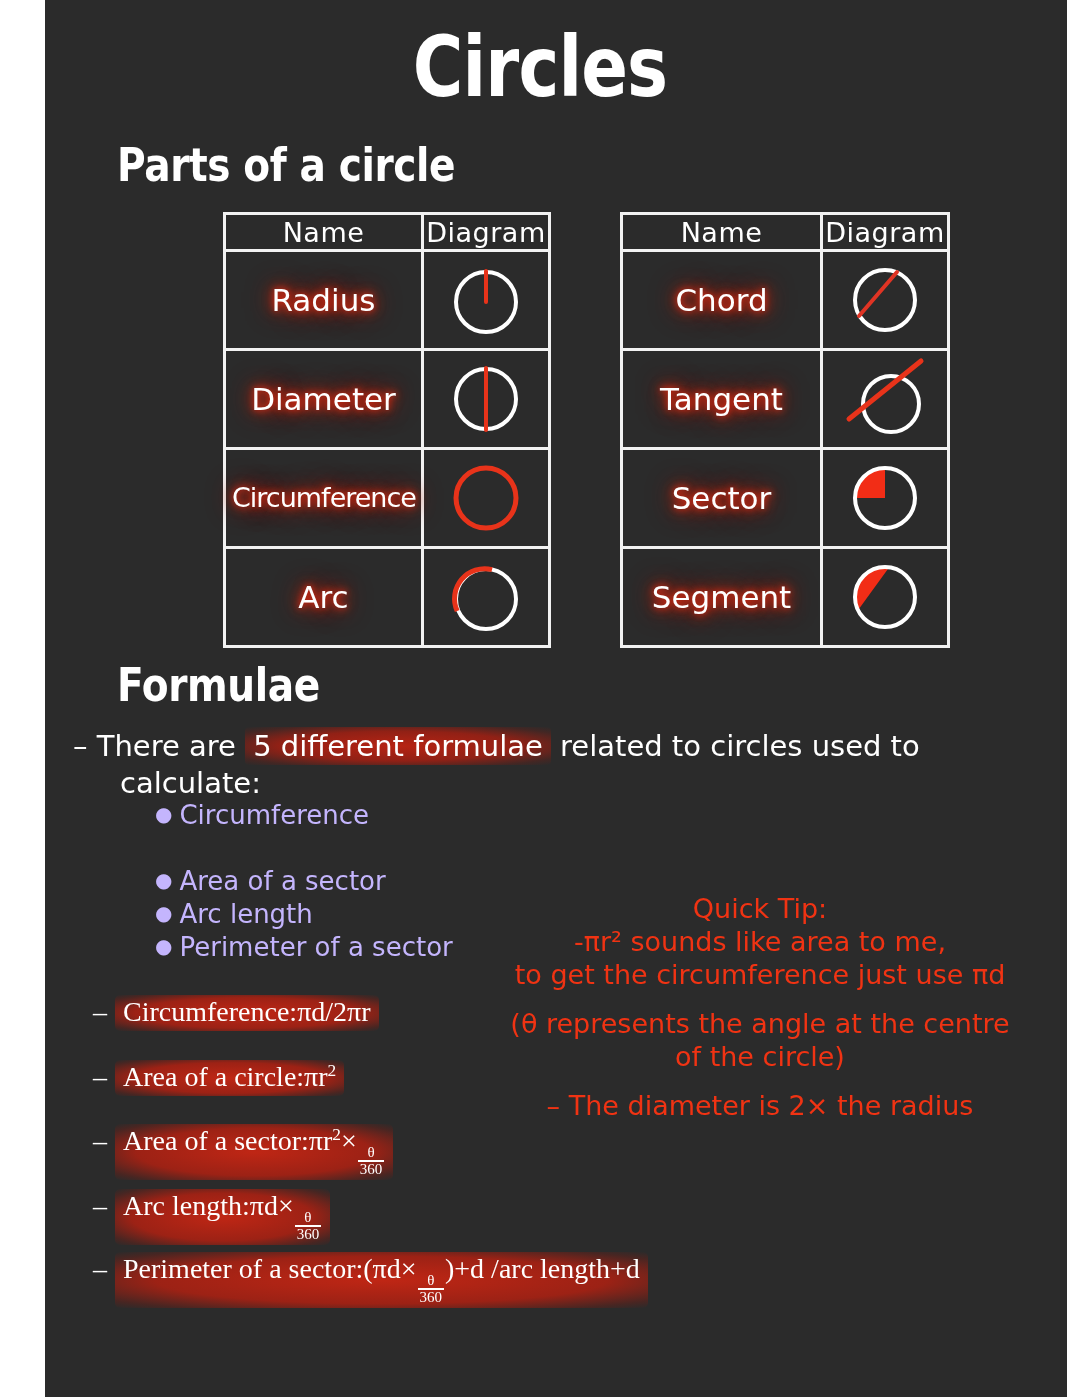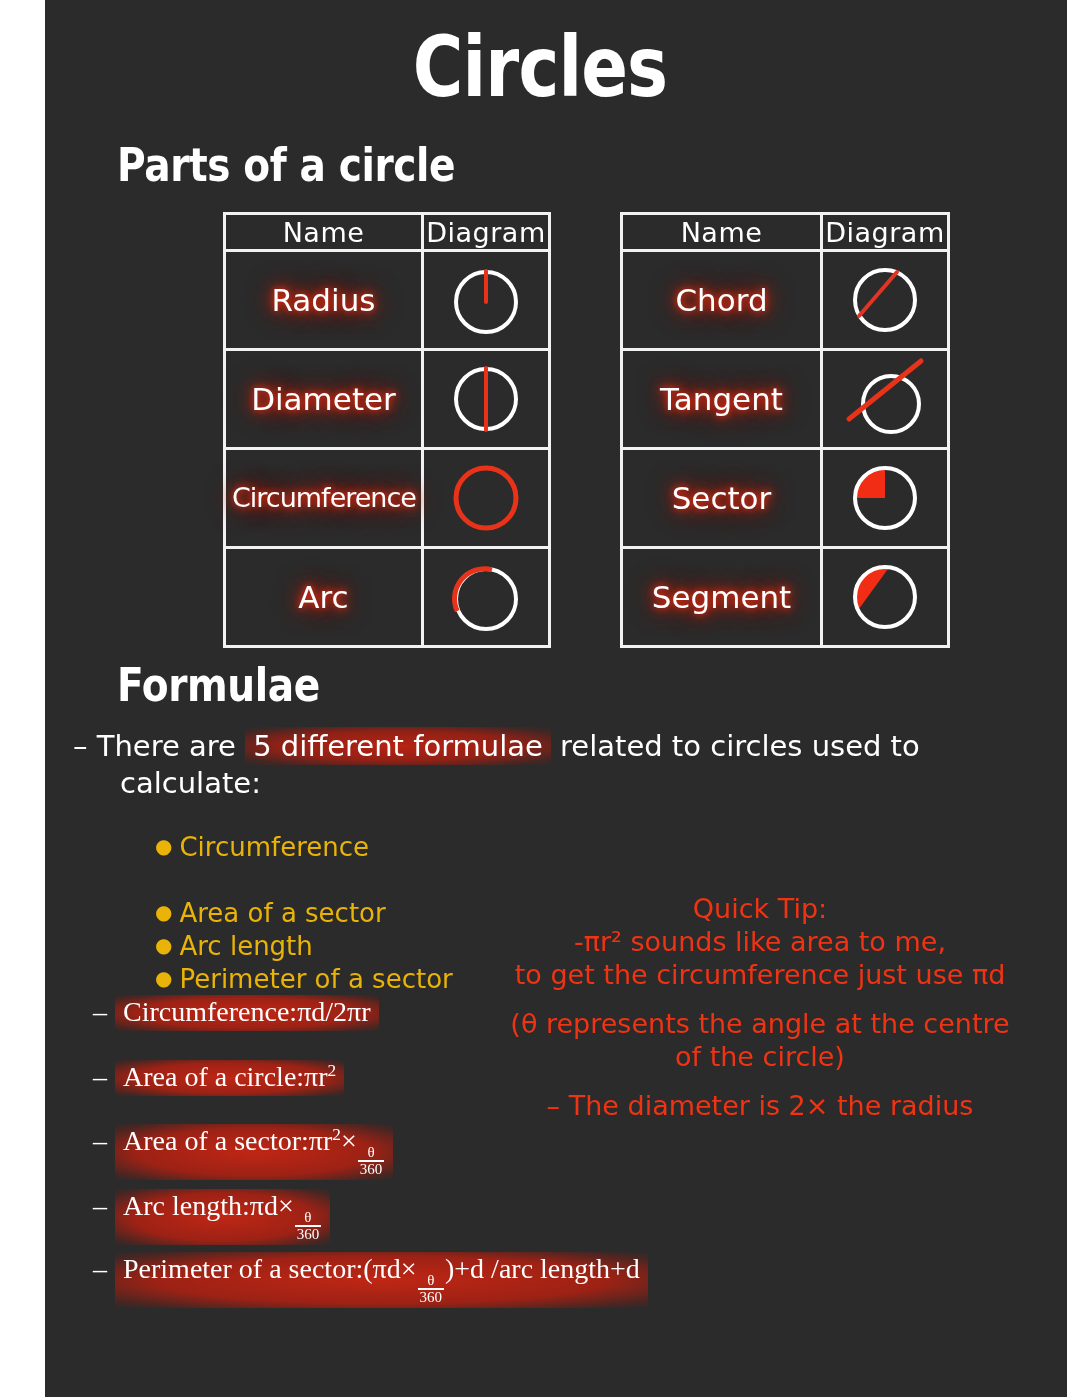--- a/index.html
+++ b/index.html
@@ -123,25 +123,24 @@
     white-space: nowrap;
     line-height: 1.25;
   }
   .hl {
     background: radial-gradient(ellipse at center, rgba(190,35,18,0.95) 0%, rgba(170,30,16,0.8) 55%, rgba(140,25,13,0.25) 85%, rgba(0,0,0,0) 100%);
     padding: 2px 8px;
     border-radius: 4px;
   }
   .bullet-line {
     position: absolute;
-    color: #eab308;
+    color: #c4b5fd;
     font-size: 26px;
     font-family: "DejaVu Sans", sans-serif;
     white-space: nowrap;
-    margin-top: 32px;
   }
   .bullet-line .dot { font-size: 20px; vertical-align: 3px; margin-right: 7px; }
 
   
   .formula-row {
     position: absolute;
     color: #ffffff;
     font-size: 28px;
     font-family: Liberation Serif, serif;
     white-space: nowrap;

